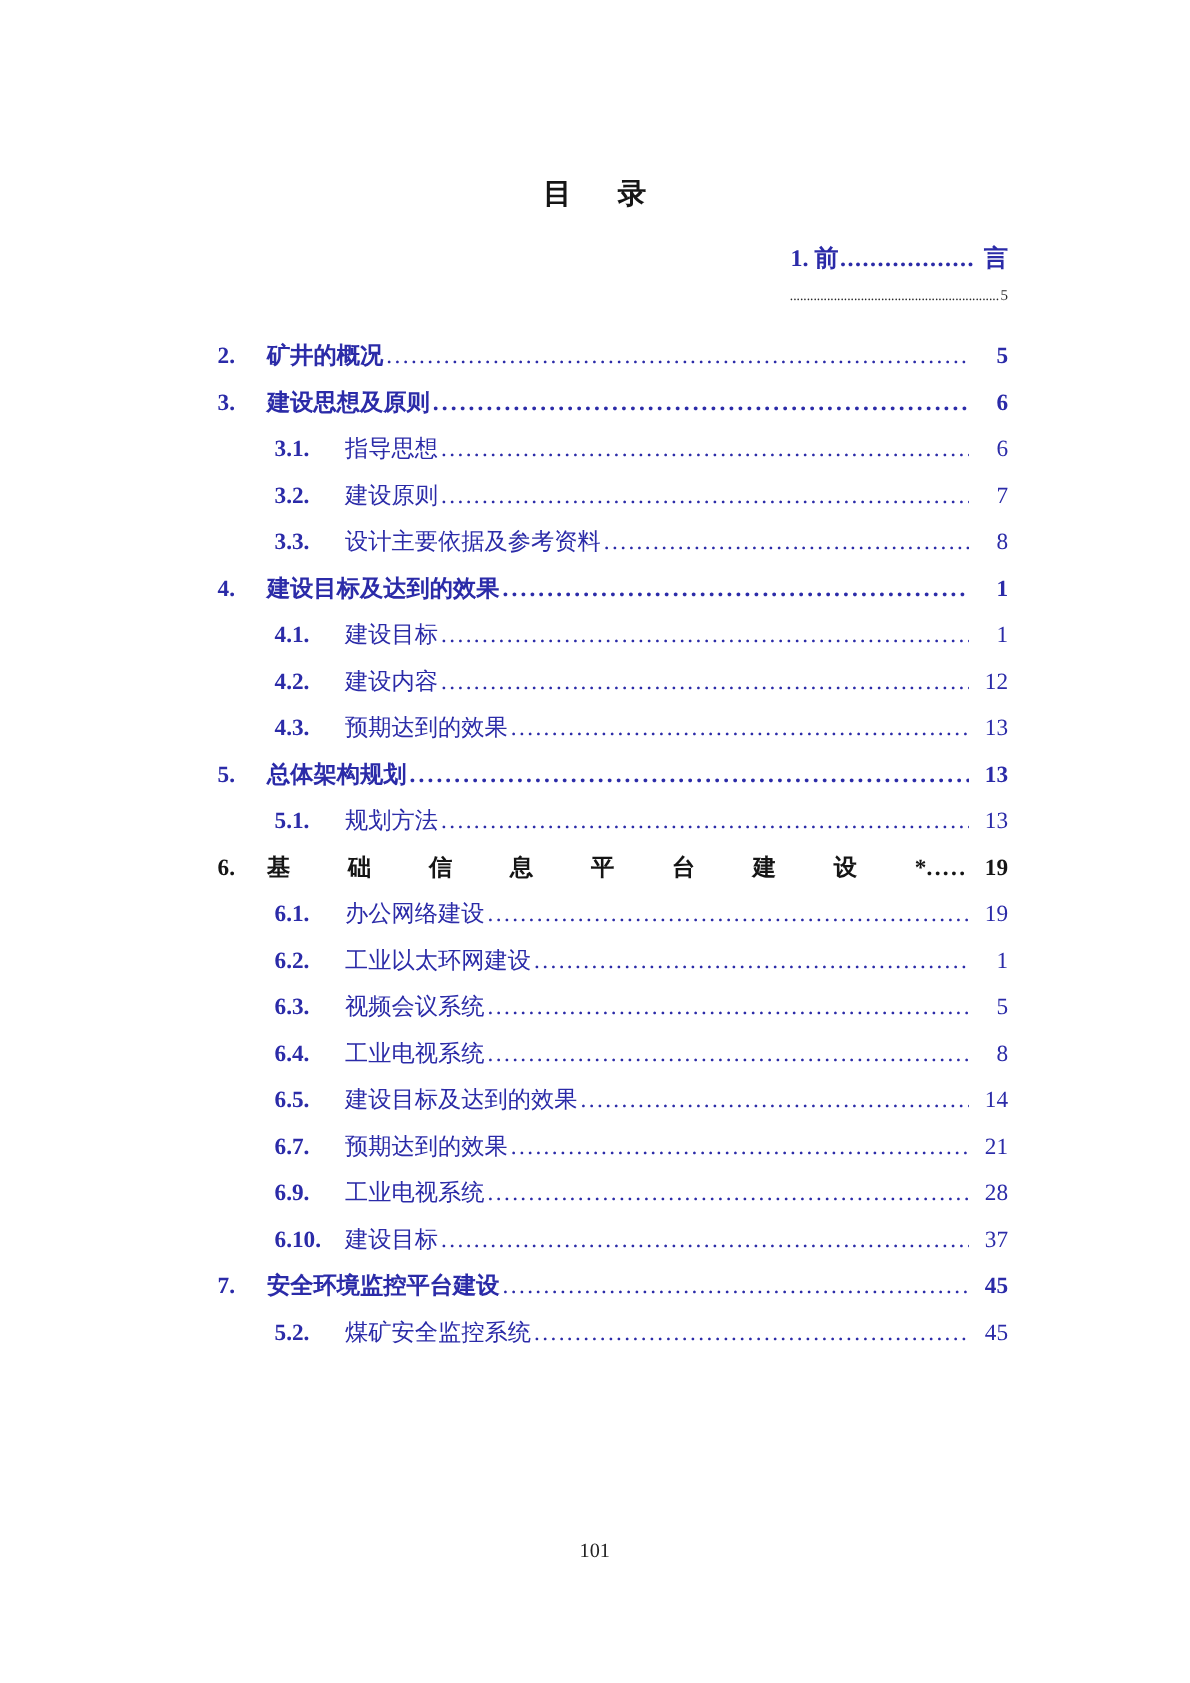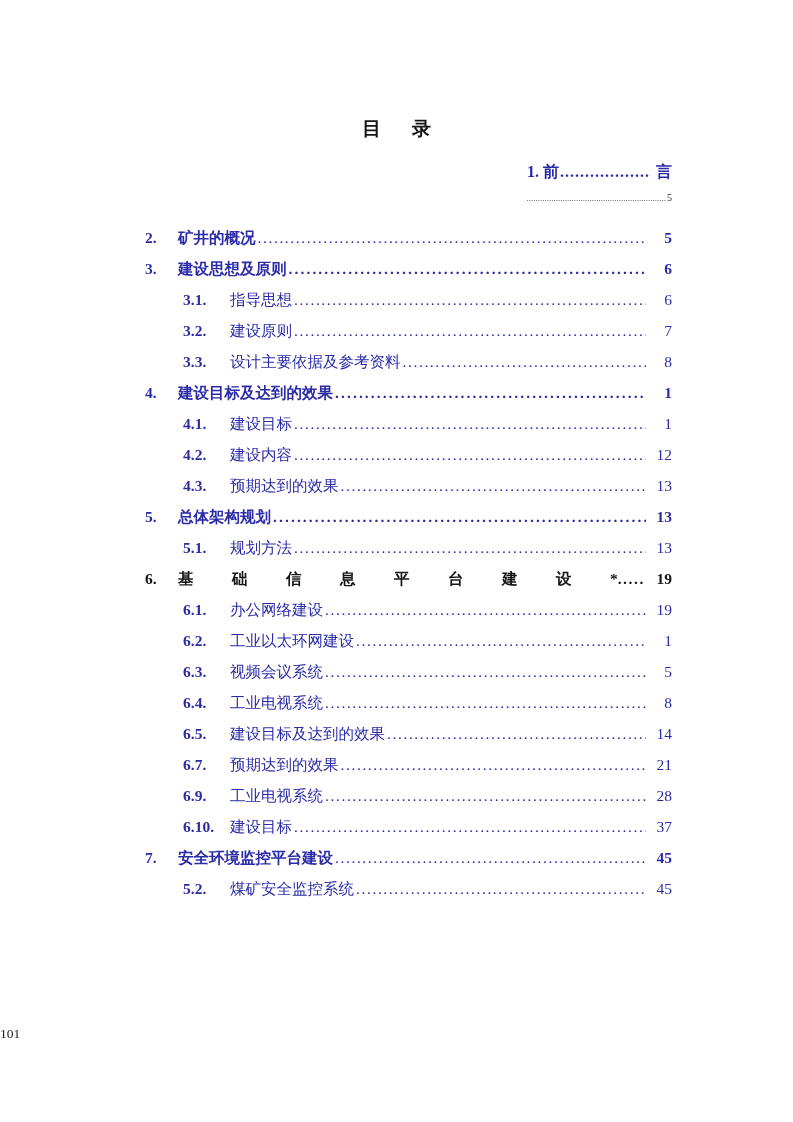--- a/index.html
+++ b/index.html
@@ -81,20 +81,21 @@
     flex:1;
     display:flex;
     justify-content:space-between;
     align-items:baseline;
   }
   .toc-row.justified .shortdots{flex:none;letter-spacing:1.6px;margin-right:5px;}
   .footer{
     position:absolute;
     left:0;right:0;
     top:1026px;
+    text-align:center;
     font-size:13.5px;
     color:#222222;
   }
 </style>
 </head>
 <body>
 
 <div class="page">
 
   <div class="toc-title">目 录</div>

